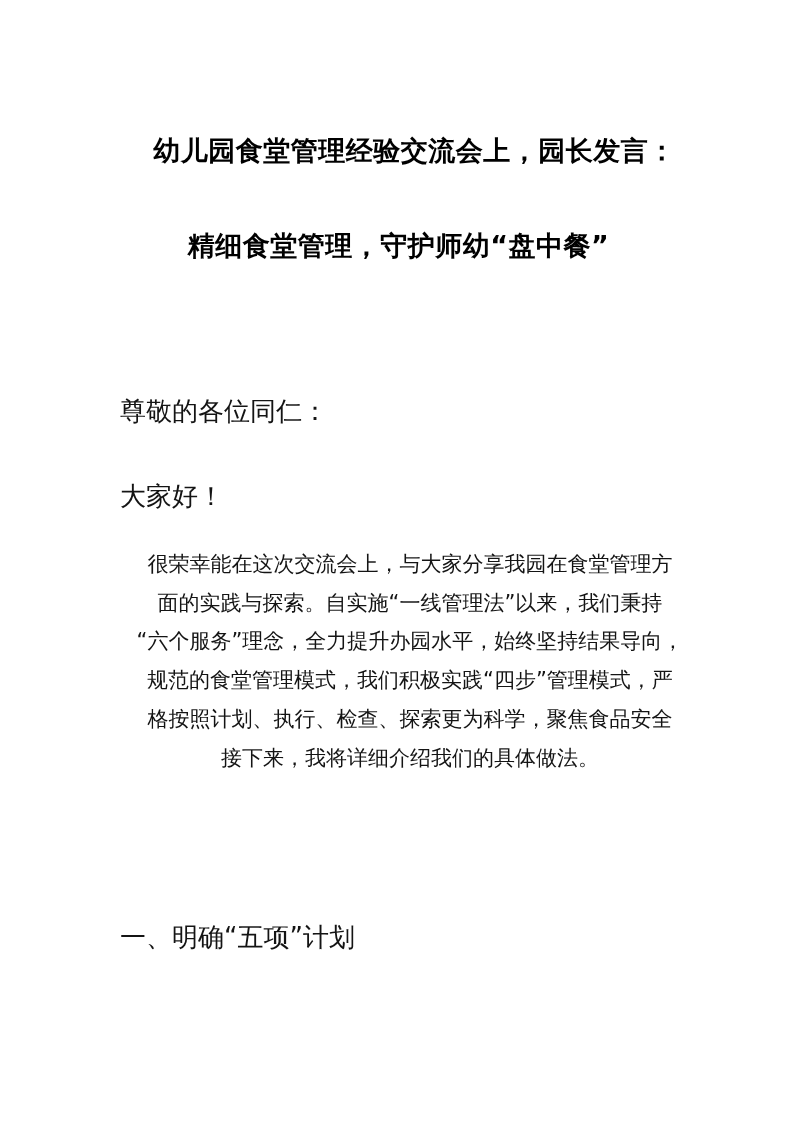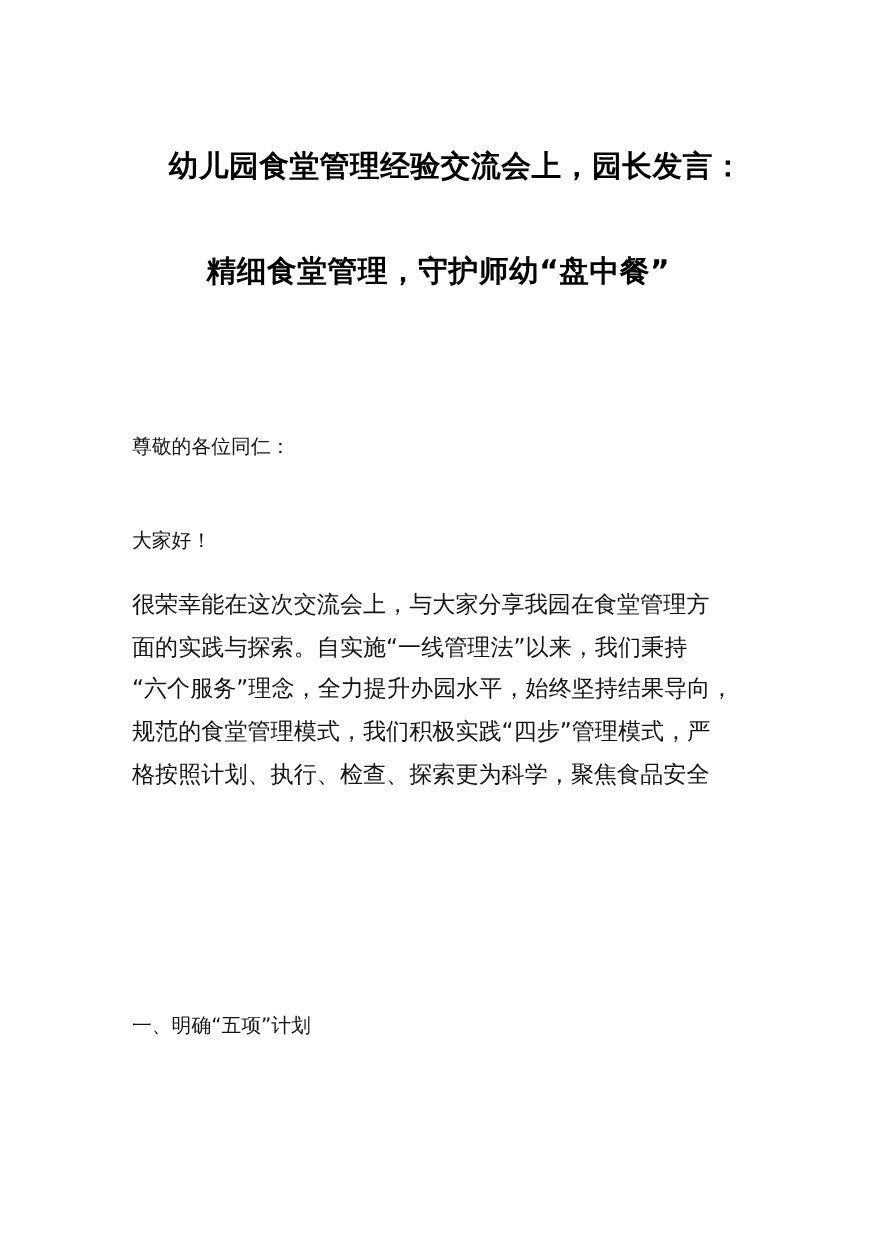--- a/index.html
+++ b/index.html
@@ -24,21 +24,21 @@
       font-size: 27px;
       letter-spacing: 0.5px;
       color: #000000;
       white-space: nowrap;
     }
     .title-1 { top: 133px; left: 18px; }
     .title-2 { top: 228px; left: 2px; }
     .line {
       position: absolute;
       left: 120px;
-      font-size: 18px;
+      font-size: 26px;
       white-space: nowrap;
       color: #141414;
     }
     .para {
       position: absolute;
       left: 120px;
       width: 580px;
       font-size: 21px;
       line-height: 38.7px;
       color: #141414;
@@ -47,21 +47,22 @@
   </style>
 </head>
 <body>
 
 <div class="title title-1">幼儿园食堂管理经验交流会上，园长发言：</div>
 <div class="title title-2">精细食堂管理，守护师幼“盘中餐”</div>
 
 <div class="line" style="top:394px;">尊敬的各位同仁：</div>
 <div class="line" style="top:479px;font-family:Liberation Serif, serif;">大家好！</div>
 
-<div class="para" style="top:530px;">
+<div class="para" style="top:545px;text-align:center;">
   <span>很荣幸能在这次交流会上，与大家分享我园在食堂管理方</span>
   <span>面的实践与探索。自实施“一线管理法”以来，我们秉持</span>
   <span>“六个服务”理念，全力提升办园水平，始终坚持结果导向，</span>
   <span>规范的食堂管理模式，我们积极实践“四步”管理模式，严</span>
   <span>格按照计划、执行、检查、探索更为科学，聚焦食品安全</span>
+  <span>接下来，我将详细介绍我们的具体做法。</span>
 </div>
 
 <div class="line" style="top:920px;">一、明确“五项”计划</div>
 
 </body></html>

